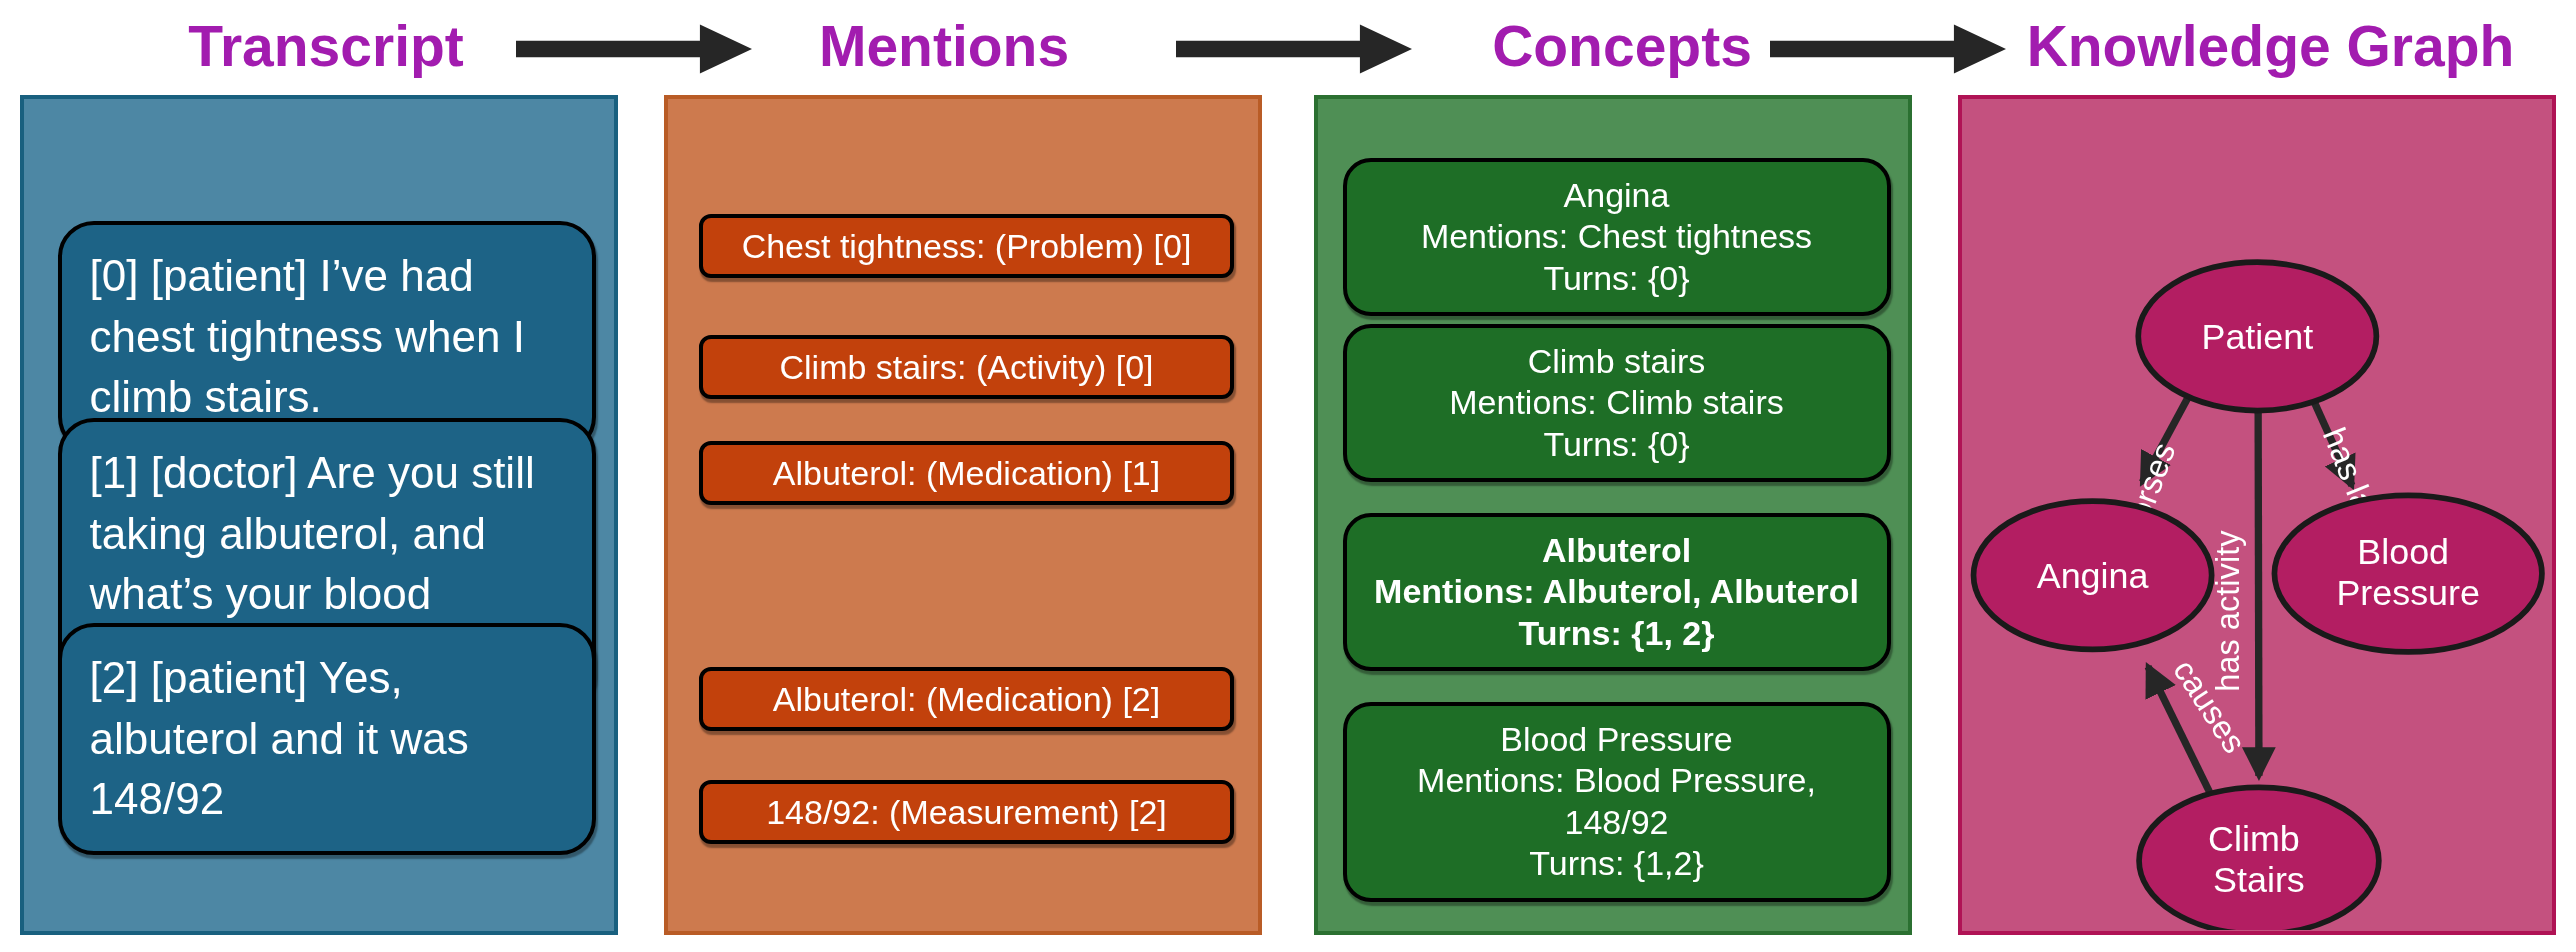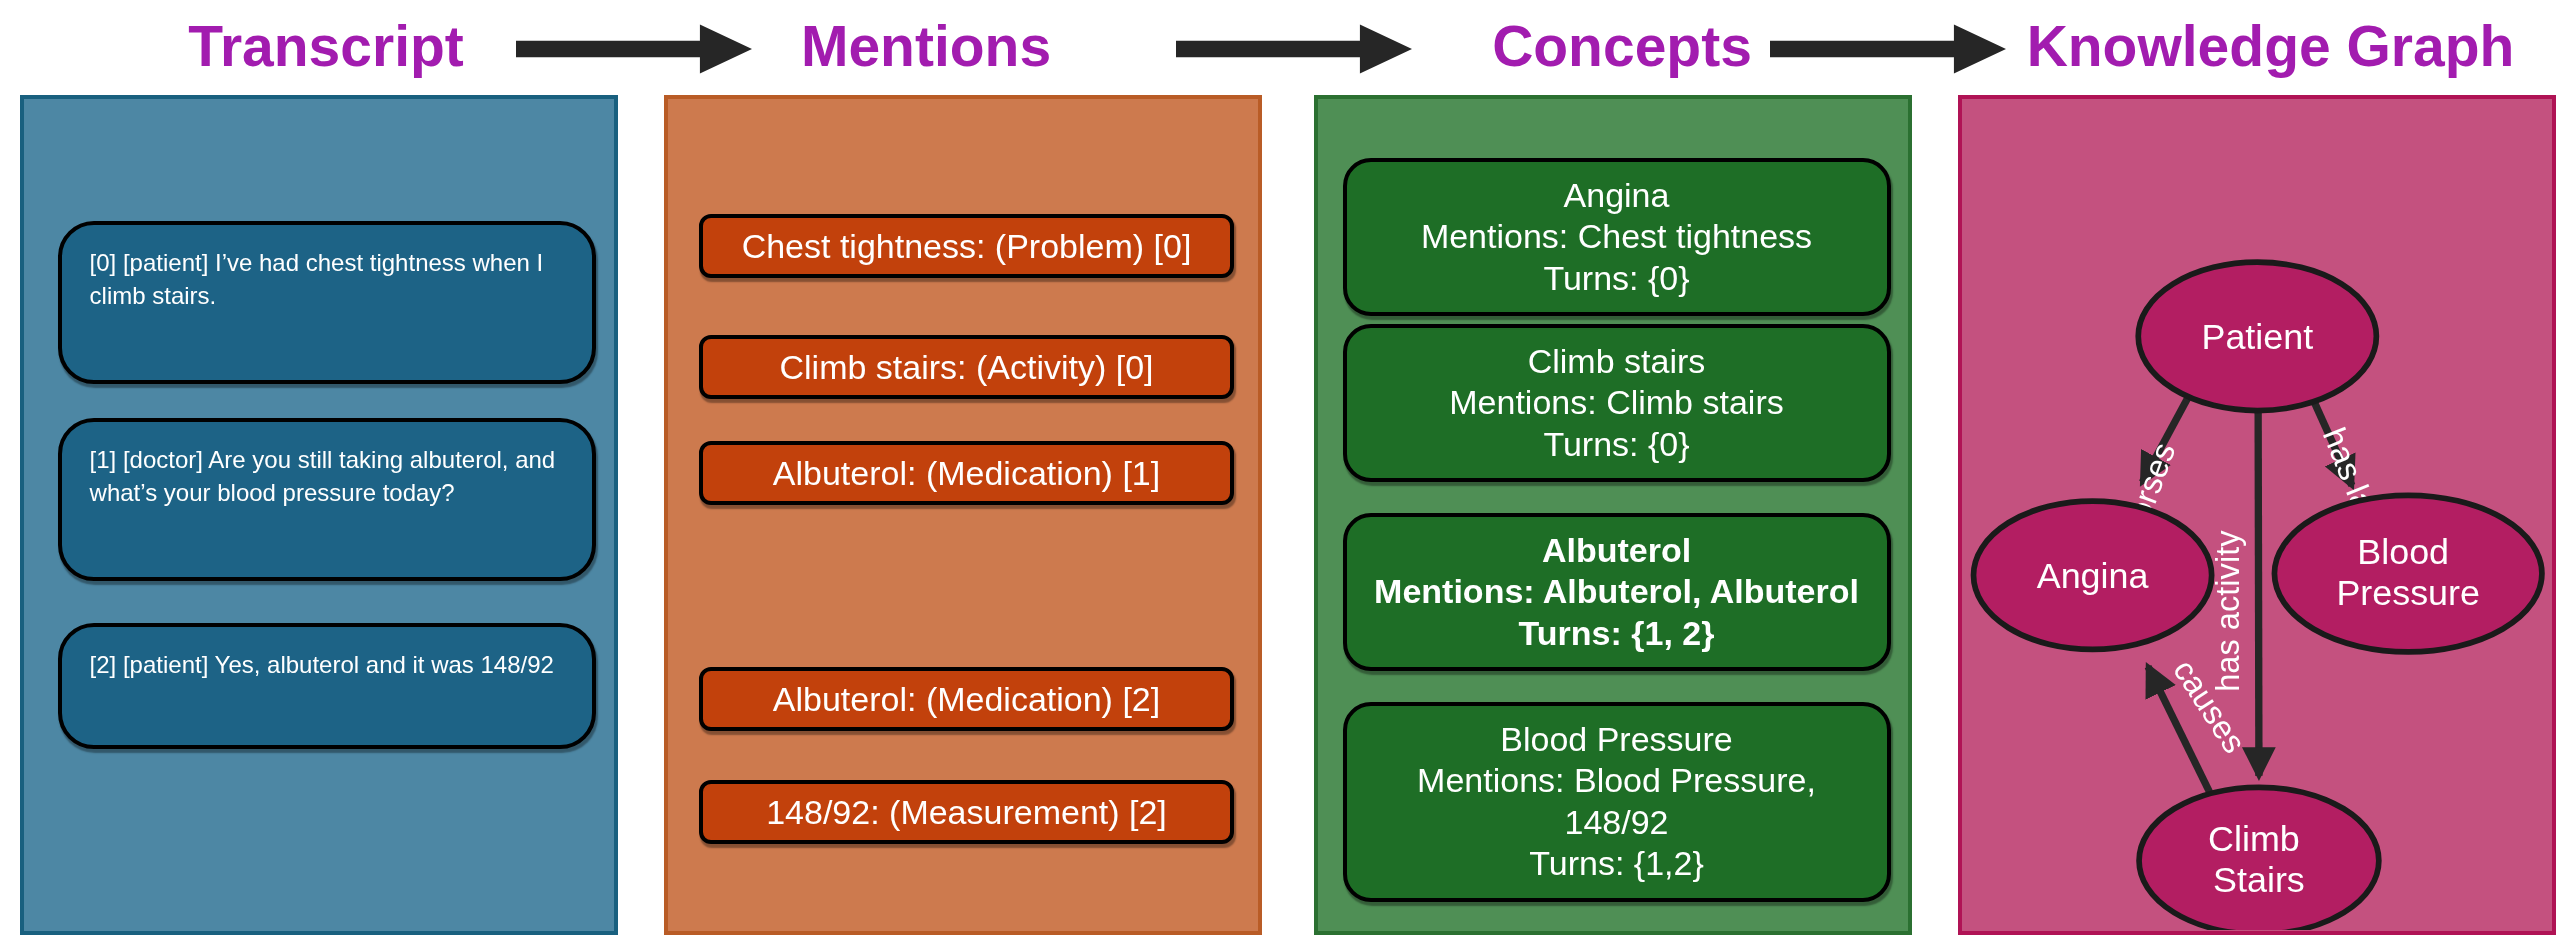--- a/index.html
+++ b/index.html
@@ -15,21 +15,21 @@
   .panel{
     position:absolute;top:95px;height:840px;width:598px;box-sizing:border-box;border:4.9px solid;
   }
   .panel-transcript{left:19.6px;background:#4d87a4;border-color:#19607f;}
   .panel-mentions{left:664px;background:#cd7a4e;border-color:#b95c26;}
   .panel-concepts{left:1314px;background:#4f8f55;border-color:#2b7031;}
   .panel-kg{left:1958px;background:#c4517f;border-color:#b01355;}
   .bubble{
     position:absolute;left:34px;width:538px;box-sizing:border-box;
     background:#1d6386;border:4.1px solid #000000;border-radius:36px;
-    color:#ffffff;font-size:24px;line-height:1.38;padding:21px 28px;
+    color:#ffffff;font-size:44px;line-height:1.38;padding:21px 28px;
     box-shadow:1.6px 3.3px 1.6px rgba(0,0,0,0.35);
   }
   .bubble-0{top:122px;min-height:163px;}
   .bubble-1{top:319px;min-height:163px;}
   .bubble-2{top:524px;min-height:126px;}
   .mention-item{
     position:absolute;left:31px;width:535px;height:64px;box-sizing:border-box;
     background:#c2410c;border:4.1px solid #000000;border-radius:12px;
     color:#ffffff;font-size:34px;display:flex;align-items:center;justify-content:center;
     white-space:nowrap;box-shadow:1.6px 3.3px 1.6px rgba(0,0,0,0.35);
@@ -55,21 +55,21 @@
 </style>
 </head>
 <body>
 
 <div class="page">
 
   <div class="step-title" style="left:122px;width:408px;">Transcript</div>
   <svg class="flow-arrow" style="left:516px;" width="236" height="82" viewBox="0 0 290 100">
     <polygon points="0,40 226,40 226,20 290,50 226,80 226,60 0,60" fill="#262626"></polygon>
   </svg>
-  <div class="step-title" style="left:722px;width:408px;">Mentions</div>
+  <div class="step-title" style="left:740px;width:408px;">Mentions</div>
   <svg class="flow-arrow" style="left:1176px;" width="236" height="82" viewBox="0 0 290 100">
     <polygon points="0,40 226,40 226,20 290,50 226,80 226,60 0,60" fill="#262626"></polygon>
   </svg>
   <div class="step-title" style="left:1418px;width:408px;">Concepts</div>
   <svg class="flow-arrow" style="left:1770px;" width="236" height="82" viewBox="0 0 290 100">
     <polygon points="0,40 226,40 226,20 290,50 226,80 226,60 0,60" fill="#262626"></polygon>
   </svg>
   <div class="step-title" style="left:1985px;width:571px;">Knowledge Graph</div>
 
   <section class="panel panel-transcript">

